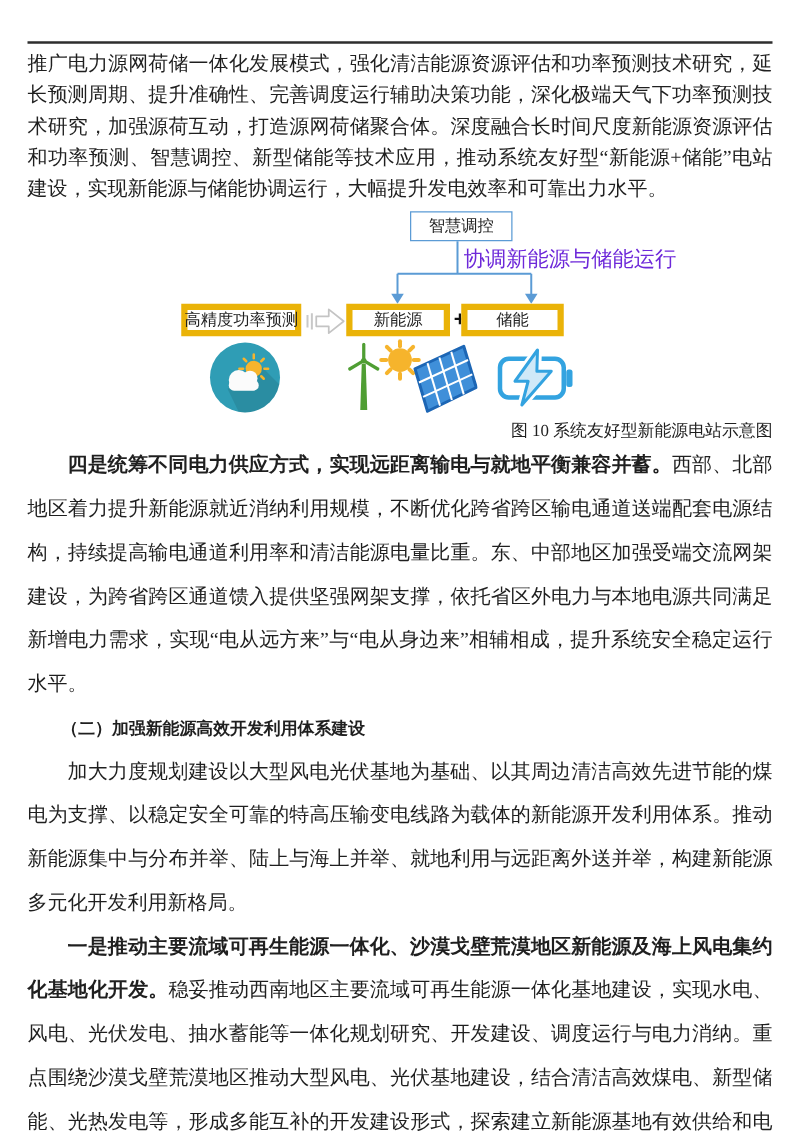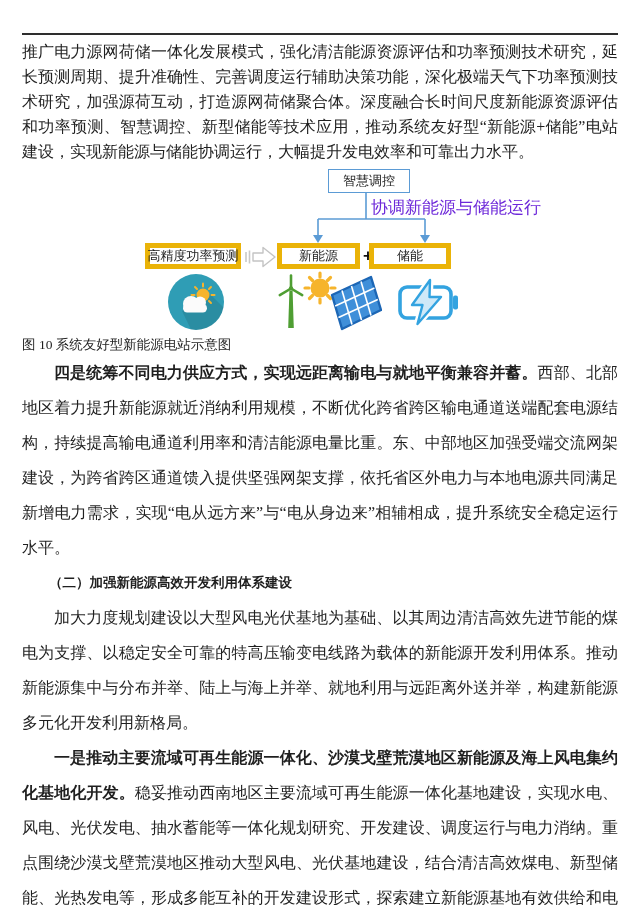--- a/index.html
+++ b/index.html
@@ -68,21 +68,21 @@
     position:absolute;
     font-weight:bold;
     font-size:17px;
     color:#111;
     font-family:"Liberation Sans","DejaVu Sans",sans-serif;
   }
   .conn{position:absolute;left:0;top:0;}
   .icon{position:absolute;}
   .caption{
     margin:4px 0 0 0;
-    text-align:left;
+    text-align:right;
     font-size:13.5px;
     line-height:20px;
     color:#1f1f1f;
   }
   .sec4{margin-top:15px;}
 </style>
 </head>
 <body>
 
 <div class="page">

